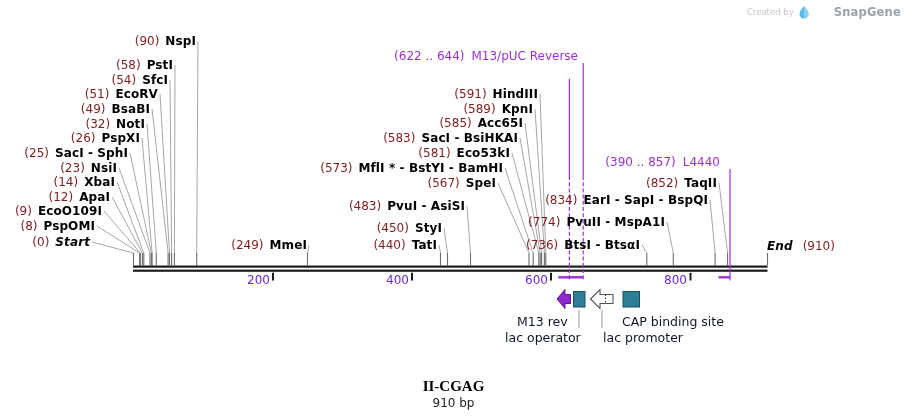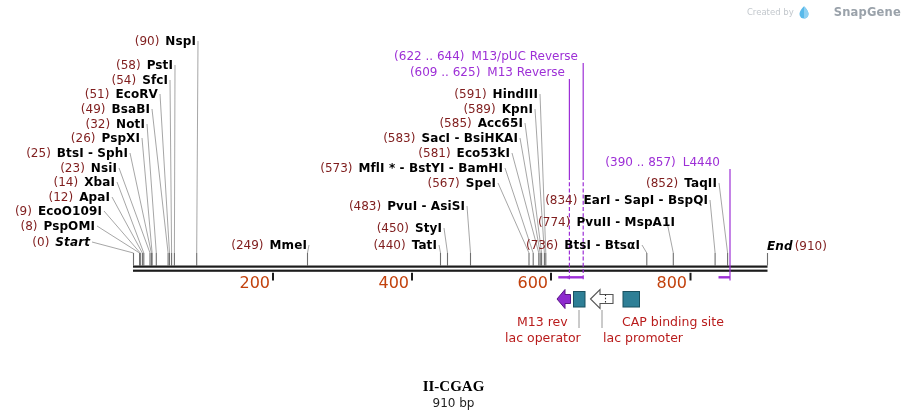--- a/index.html
+++ b/index.html
@@ -3,25 +3,25 @@
 <meta charset="utf-8">
 <style>
   html,body{margin:0;padding:0;background:#fff;}
   .canvas{position:relative;width:907px;height:419px;background:#ffffff;
           font-family:"DejaVu Sans","Liberation Sans",sans-serif;overflow:hidden;}
   .canvas svg.overlay{position:absolute;left:0;top:0;}
   .site-label{position:absolute;white-space:nowrap;font-size:12px;line-height:13px;color:#000;}
   .site-label .pos{font-weight:400;margin-right:6px;color:#7f1d1d;}
   .site-label .name{font-weight:700;letter-spacing:.1px;}
   .terminus .name{font-style:italic;font-weight:700;}
-  .end-label .pos{margin-right:0;margin-left:2px;}
+  .end-label .pos{margin-right:0;margin-left:10px;}
   .primer-label{position:absolute;white-space:nowrap;font-size:12px;line-height:13px;color:#9d2fd6;}
   .primer-label .rng{margin-right:7px;}
-  .axis-num{position:absolute;font-size:16px;color:#c2410c;white-space:nowrap;}
-  .feature-label{position:absolute;font-size:12.5px;color:#b91c1c;white-space:nowrap;}
+  .axis-num{position:absolute;font-size:12px;color:#6d28d9;white-space:nowrap;}
+  .feature-label{position:absolute;font-size:12.5px;color:#0f172a;white-space:nowrap;}
   .map-title{position:absolute;left:0;width:907px;text-align:center;font-size:15px;font-weight:700;color:#000;font-family:Liberation Serif, serif;}
   .map-length{position:absolute;left:0;width:907px;text-align:center;font-size:12px;color:#222;}
   .watermark{position:absolute;top:5px;right:6px;display:flex;align-items:center;gap:5px;}
   .watermark .created{font-size:8.5px;color:#c3c8cd;}
   .watermark .brand{font-size:11.5px;font-weight:600;color:#9aa2aa;letter-spacing:.2px;margin-left:20px;}
 </style>
 </head>
 <body>
 
 <div class="canvas">
@@ -139,48 +139,47 @@
     <span class="brand">SnapGene</span>
   </div>
 
   <div class="site-label" style="right:711px;top:35px"><span class="pos">(90)</span><span class="name">NspI</span></div>
   <div class="site-label" style="right:734px;top:59px"><span class="pos">(58)</span><span class="name">PstI</span></div>
   <div class="site-label" style="right:739px;top:74px"><span class="pos">(54)</span><span class="name">SfcI</span></div>
   <div class="site-label" style="right:749px;top:88px"><span class="pos">(51)</span><span class="name">EcoRV</span></div>
   <div class="site-label" style="right:757px;top:103px"><span class="pos">(49)</span><span class="name">BsaBI</span></div>
   <div class="site-label" style="right:762px;top:118px"><span class="pos">(32)</span><span class="name">NotI</span></div>
   <div class="site-label" style="right:767px;top:132px"><span class="pos">(26)</span><span class="name">PspXI</span></div>
-  <div class="site-label" style="right:779px;top:147px"><span class="pos">(25)</span><span class="name">BtsI - SphI</span></div>
+  <div class="site-label" style="right:779px;top:147px"><span class="pos">(25)</span><span class="name">SacI - SphI</span></div>
   <div class="site-label" style="right:790px;top:162px"><span class="pos">(23)</span><span class="name">NsiI</span></div>
   <div class="site-label" style="right:792px;top:176px"><span class="pos">(14)</span><span class="name">XbaI</span></div>
   <div class="site-label" style="right:797px;top:191px"><span class="pos">(12)</span><span class="name">ApaI</span></div>
   <div class="site-label" style="right:805px;top:205px"><span class="pos">(9)</span><span class="name">EcoO109I</span></div>
   <div class="site-label" style="right:812px;top:220px"><span class="pos">(8)</span><span class="name">PspOMI</span></div>
   <div class="site-label terminus" style="right:817px;top:236px"><span class="pos">(0)</span><span class="name">Start</span></div>
 
   <div class="site-label" style="right:600px;top:239px"><span class="pos">(249)</span><span class="name">MmeI</span></div>
   <div class="site-label" style="right:470px;top:239px"><span class="pos">(440)</span><span class="name">TatI</span></div>
   <div class="site-label" style="right:465px;top:222px"><span class="pos">(450)</span><span class="name">StyI</span></div>
   <div class="site-label" style="right:442px;top:200px"><span class="pos">(483)</span><span class="name">PvuI - AsiSI</span></div>
   <div class="site-label" style="right:411px;top:177px"><span class="pos">(567)</span><span class="name">SpeI</span></div>
   <div class="site-label" style="right:404px;top:162px"><span class="pos">(573)</span><span class="name">MflI * - BstYI - BamHI</span></div>
   <div class="site-label" style="right:397px;top:147px"><span class="pos">(581)</span><span class="name">Eco53kI</span></div>
   <div class="site-label" style="right:389px;top:132px"><span class="pos">(583)</span><span class="name">SacI - BsiHKAI</span></div>
   <div class="site-label" style="right:384px;top:117px"><span class="pos">(585)</span><span class="name">Acc65I</span></div>
   <div class="site-label" style="right:374px;top:103px"><span class="pos">(589)</span><span class="name">KpnI</span></div>
   <div class="site-label" style="right:369px;top:88px"><span class="pos">(591)</span><span class="name">HindIII</span></div>
 
   <div class="site-label" style="right:267px;top:239px"><span class="pos">(736)</span><span class="name">BtsI - BtsαI</span></div>
-  <div class="site-label" style="right:232px;top:216px"><span class="pos">(774)</span><span class="name">PvuII - MspA1I</span></div>
+  <div class="site-label" style="right:242px;top:216px"><span class="pos">(774)</span><span class="name">PvuII - MspA1I</span></div>
   <div class="site-label" style="right:199px;top:194px"><span class="pos">(834)</span><span class="name">EarI - SapI - BspQI</span></div>
   <div class="site-label" style="right:190px;top:177px"><span class="pos">(852)</span><span class="name">TaqII</span></div>
   <div class="site-label terminus end-label" style="left:767px;top:240px"><span class="name">End</span><span class="pos">(910)</span></div>
 
   <div class="primer-label" style="right:329px;top:50px"><span class="rng">(622 .. 644)</span><span>M13/pUC Reverse</span></div>
-  <div class="primer-label" style="right:342px;top:66px"><span class="rng">(609 .. 625)</span><span>M13 Reverse</span></div>
   <div class="primer-label" style="right:187px;top:156px"><span class="rng">(390 .. 857)</span><span>L4440</span></div>
 
   <div class="axis-num" style="right:637px;top:273px">200</div>
   <div class="axis-num" style="right:498px;top:273px">400</div>
   <div class="axis-num" style="right:359px;top:273px">600</div>
   <div class="axis-num" style="right:220px;top:273px">800</div>
 
   <div class="feature-label" style="left:517px;top:314px">M13 rev</div>
   <div class="feature-label" style="left:505px;top:330px">lac operator</div>
   <div class="feature-label" style="left:603px;top:330px">lac promoter</div>

